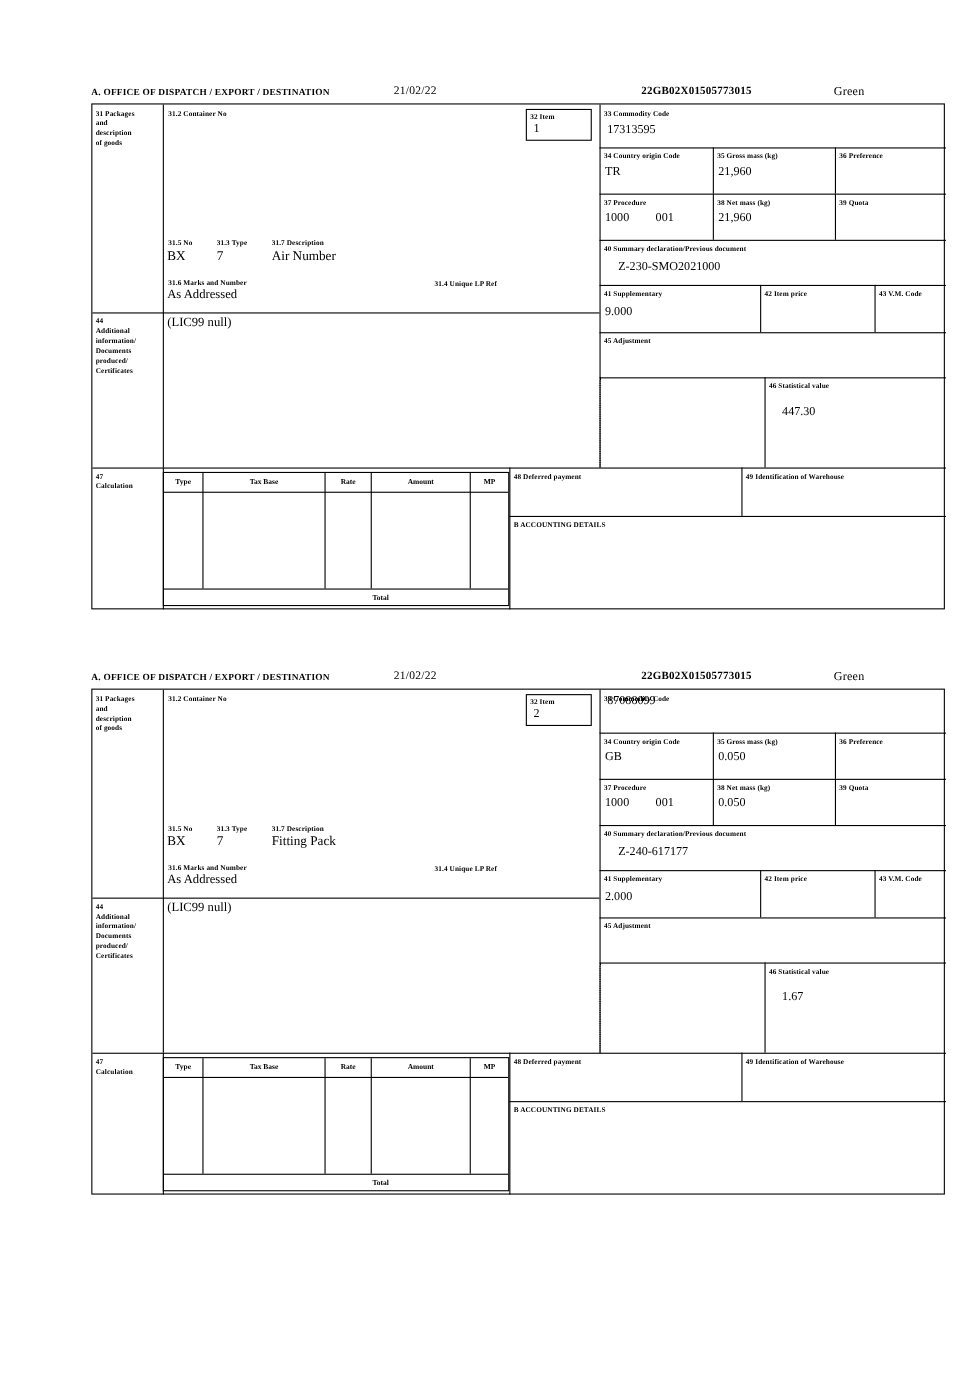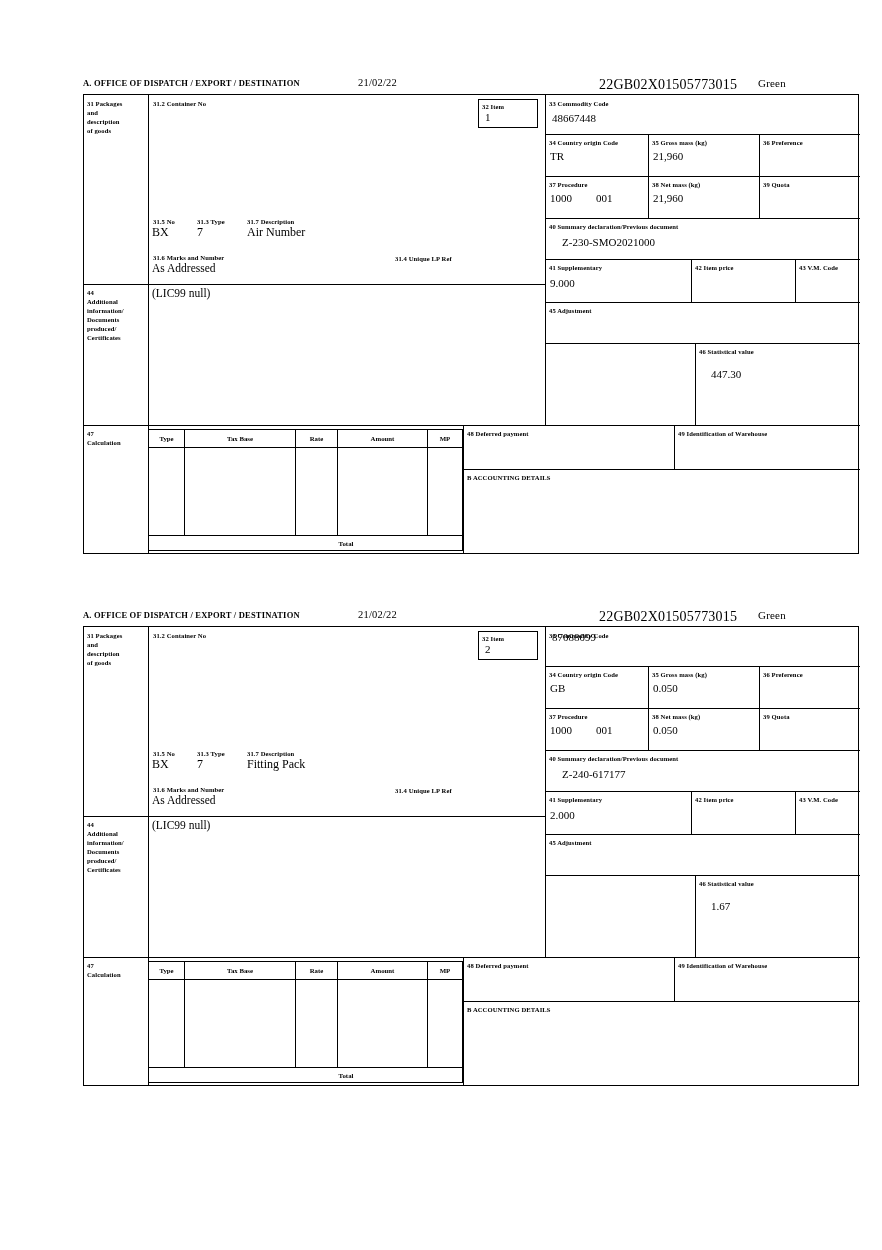--- a/index.html
+++ b/index.html
@@ -40,23 +40,23 @@
     left: 0; top: 0;
   }
   .hdr .date {
     position: absolute;
     left: 275px; top: -1px;
     font-size: 10.5px;
     font-weight: normal;
   }
   .hdr .mrn {
     position: absolute;
-    left: 516px; top: -1px;
-    font-size: 14px;
-    font-weight: normal;
+    left: 500px; top: -1px;
+    font-size: 10px;
+    font-weight: bold;
   }
   .hdr .route {
     position: absolute;
     left: 675px; top: -1px;
     font-size: 11px;
     font-weight: normal;
   }
 
   
   .box {
@@ -161,21 +161,21 @@
       <div class="cell lbl" style="left:311px; top:159px;">31.4 Unique LP Ref</div>
       <div class="cell val" style="left:68px; top:167px; font-size:11.5px;">As Addressed</div>
       <div class="cell val" style="left:311px; top:167px;"></div>
 
       <div class="itembox" style="left:394px; top:4px; width:60px; height:29px;">
         <div class="lbl" style="padding:2px 0 0 3px;">32 Item</div>
         <div class="val" style="padding:0 0 0 6px; font-size:11px;">1</div>
       </div>
 
       <div class="cell lbl" style="left:465px; top:4px;">33 Commodity Code</div>
-      <div class="cell val" style="left:468px; top:17px;">48667448</div>
+      <div class="cell val" style="left:468px; top:17px;">17313595</div>
       <div class="hline" style="left:461px; top:39px; width:315px;"></div>
 
       <div class="cell lbl" style="left:465px; top:43px;">34 Country origin Code</div>
       <div class="cell val" style="left:466px; top:55px;">TR</div>
       <div class="vline" style="left:564px; top:39px; height:42px;"></div>
       <div class="cell lbl" style="left:568px; top:43px;">35 Gross mass (kg)</div>
       <div class="cell val" style="left:569px; top:55px;">21,960</div>
       <div class="vline" style="left:675px; top:39px; height:42px;"></div>
       <div class="cell lbl" style="left:679px; top:43px;">36 Preference</div>
       <div class="cell val" style="left:680px; top:55px;"></div>

